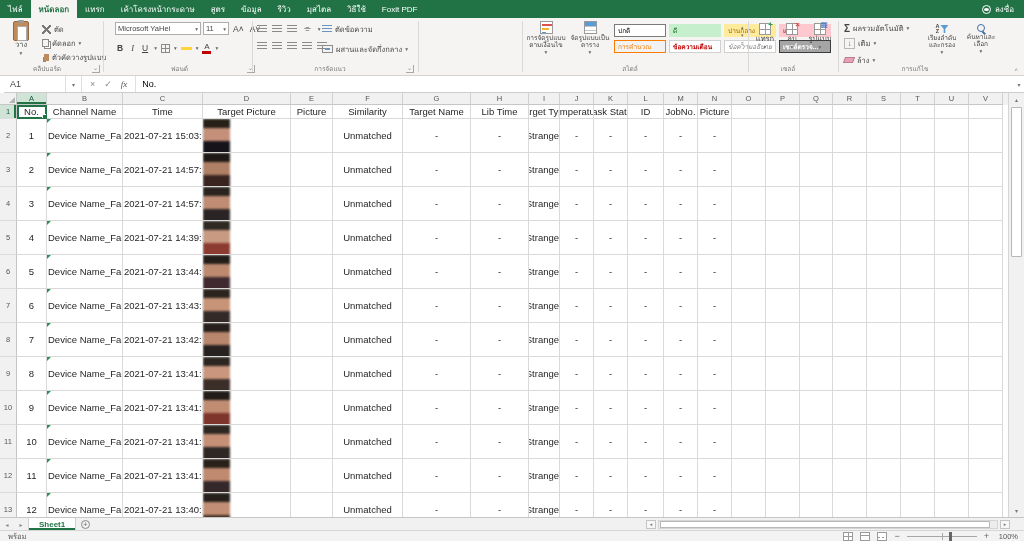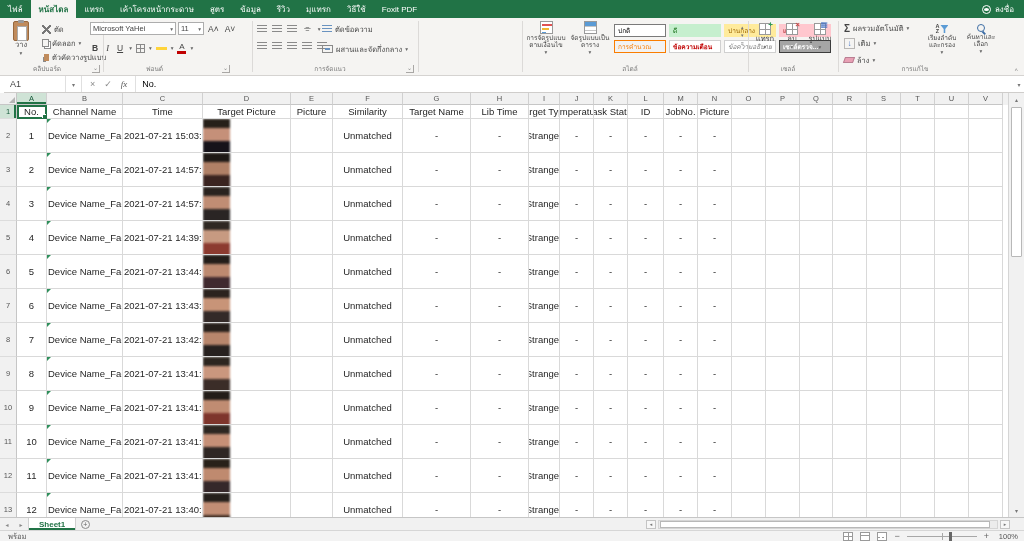--- a/index.html
+++ b/index.html
@@ -120,27 +120,27 @@
   .zlabel{min-width:22px;text-align:right;}
 </style>
 </head>
 <body>
 
 <div class="app">
 
   <div class="tabbar">
     <span style="display:flex;">
         <span class="tab">ไฟล์</span>
-        <span class="tab active">หน้สไตล</span>
+        <span class="tab active">หน้ดลอก</span>
         <span class="tab">แทรก</span>
         <span class="tab">เค้าโครงหน้ากระดาษ</span>
         <span class="tab">สูตร</span>
         <span class="tab">ข้อมูล</span>
         <span class="tab">รีวิว</span>
-        <span class="tab">มุแทรก</span>
+        <span class="tab">มุสไตล</span>
         <span class="tab">วิธีใช้</span>
         <span class="tab">Foxit PDF</span>
       </span>
     <span class="account">
       <span class="person"></span>
       <span>ลงชื่อ</span>
     </span>
   </div>
 
   <div class="ribbon">
@@ -164,21 +164,21 @@
         <div class="rbtn">
             <span class="mini ic-painter"></span>
             <span>ตัวคัดวางรูปแบบ</span>
           </div>
       </div>
       <div class="glabel">คลิปบอร์ด</div>
       <div class="launcher">⌄</div>
     </div>
     <div class="gdiv" style="left:103px;"></div>
 
-    <div class="rgroup" style="left:87px;width:145px;">
+    <div class="rgroup" style="left:112px;width:145px;">
       <div style="position:absolute;left:3px;top:4px;display:flex;gap:2px;align-items:center;">
         <span class="fontsel" style="width:86px;">
             <span style="font-size:7.5px;overflow:hidden;white-space:nowrap;flex:1;">Microsoft YaHei</span>
             <span class="caret">▾</span>
           </span>
         <span class="fontsel" style="width:26px;">
             <span style="flex:1;">11</span>
             <span class="caret">▾</span>
           </span>
         <span class="glyphbtn">A˄</span>

